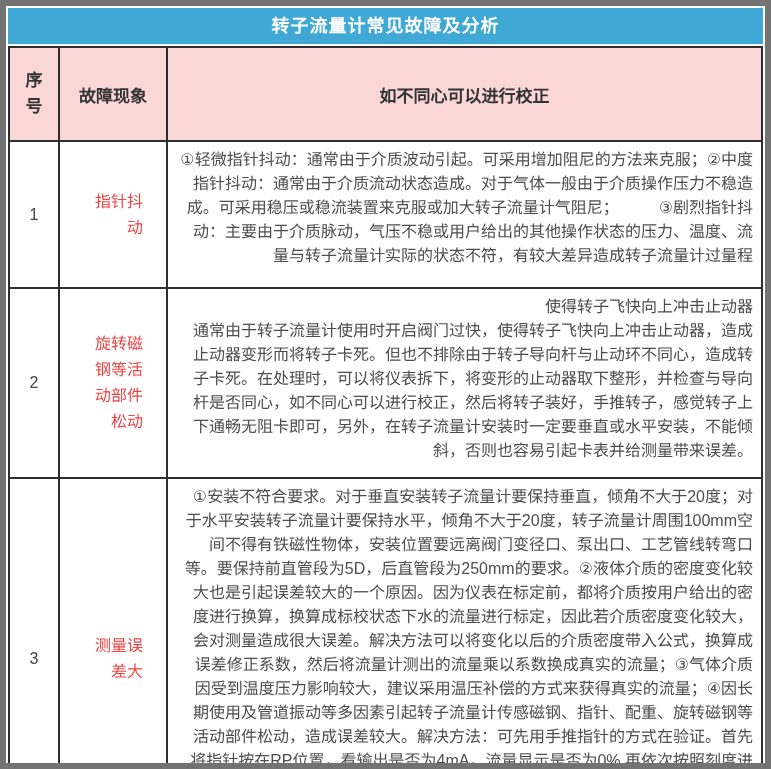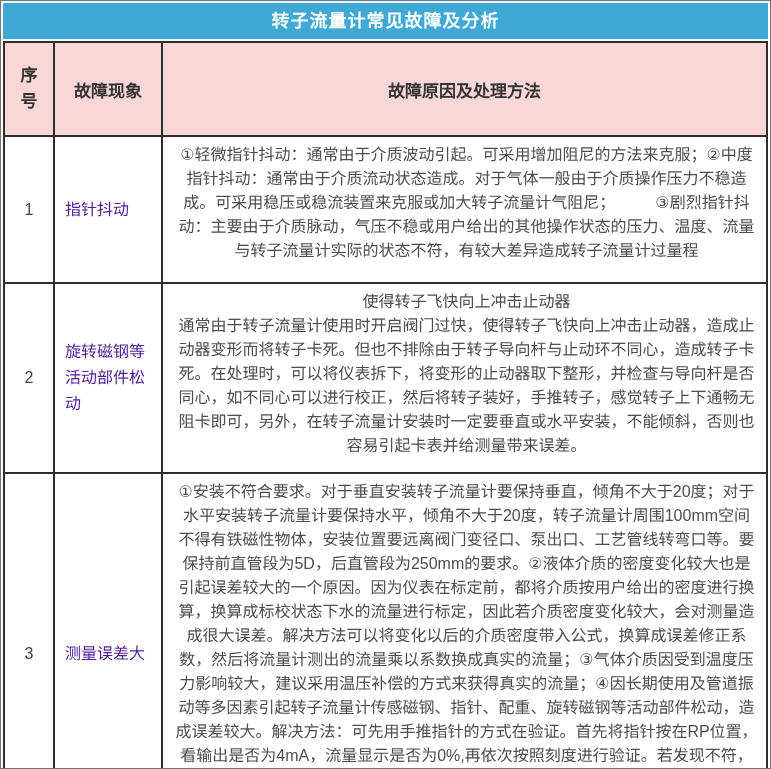--- a/index.html
+++ b/index.html
@@ -5,21 +5,21 @@
   html, body {
     margin: 0;
     padding: 0;
     background: #ffffff;
     font-family: "Liberation Sans", "DejaVu Sans", sans-serif;
   }
   .frame {
     width: 771px;
     height: 769px;
     box-sizing: border-box;
-    border: 1px solid #737373;
+    border: 6px solid #737373;
     background: #ffffff;
     padding: 2px;
     overflow: hidden;
   }
   .title-bar {
     background: #3fa8d5;
     color: #ffffff;
     font-size: 18px;
     font-weight: bold;
     height: 36px;
@@ -58,33 +58,33 @@
     background: #ffffff;
     color: #4d4d4d;
   }
   td.cell-no {
     text-align: center;
     vertical-align: middle;
     font-size: 16px;
     color: #444444;
   }
   td.cell-phen {
-    text-align: left;
+    text-align: right;
     vertical-align: middle;
     font-size: 16px;
-    color: #4c1d95;
-    padding: 4px 10px;
+    color: #ef4444;
+    padding: 4px 23px;
     line-height: 26px;
   }
   td.cell-detail {
     vertical-align: top;
     font-size: 16px;
     line-height: 24px;
     padding: 6px 8px 6px 12px;
-    text-align: center;
+    text-align: right;
   }
   td.cell-detail p {
     margin: 0;
   }
   tbody tr.row-1 td { height: 133px; }
   tbody tr.row-2 td { height: 176px; }
   tbody tr.row-3 td { height: 348px; }
 </style>
 </head>
 <body>
@@ -95,21 +95,21 @@
   <table class="fault-table">
     <colgroup>
       <col class="c-no">
       <col class="c-phen">
       <col class="c-detail">
     </colgroup>
     <thead>
       <tr>
         <th class="th-no">序号</th>
         <th>故障现象</th>
-        <th>故障原因及处理方法</th>
+        <th>如不同心可以进行校正</th>
       </tr>
     </thead>
     <tbody id="table-body">
         <tr class="row-1">
           <td class="cell-no">1</td>
           <td class="cell-phen">指针抖动</td>
           <td class="cell-detail">
             <p>①轻微指针抖动：通常由于介质波动引起。可采用增加阻尼的方法来克服；②中度指针抖动：通常由于介质流动状态造成。对于气体一般由于介质操作压力不稳造成。可采用稳压或稳流装置来克服或加大转子流量计气阻尼；　　　③剧烈指针抖动：主要由于介质脉动，气压不稳或用户给出的其他操作状态的压力、温度、流量与转子流量计实际的状态不符，有较大差异造成转子流量计过量程</p>
           </td>
         </tr>

